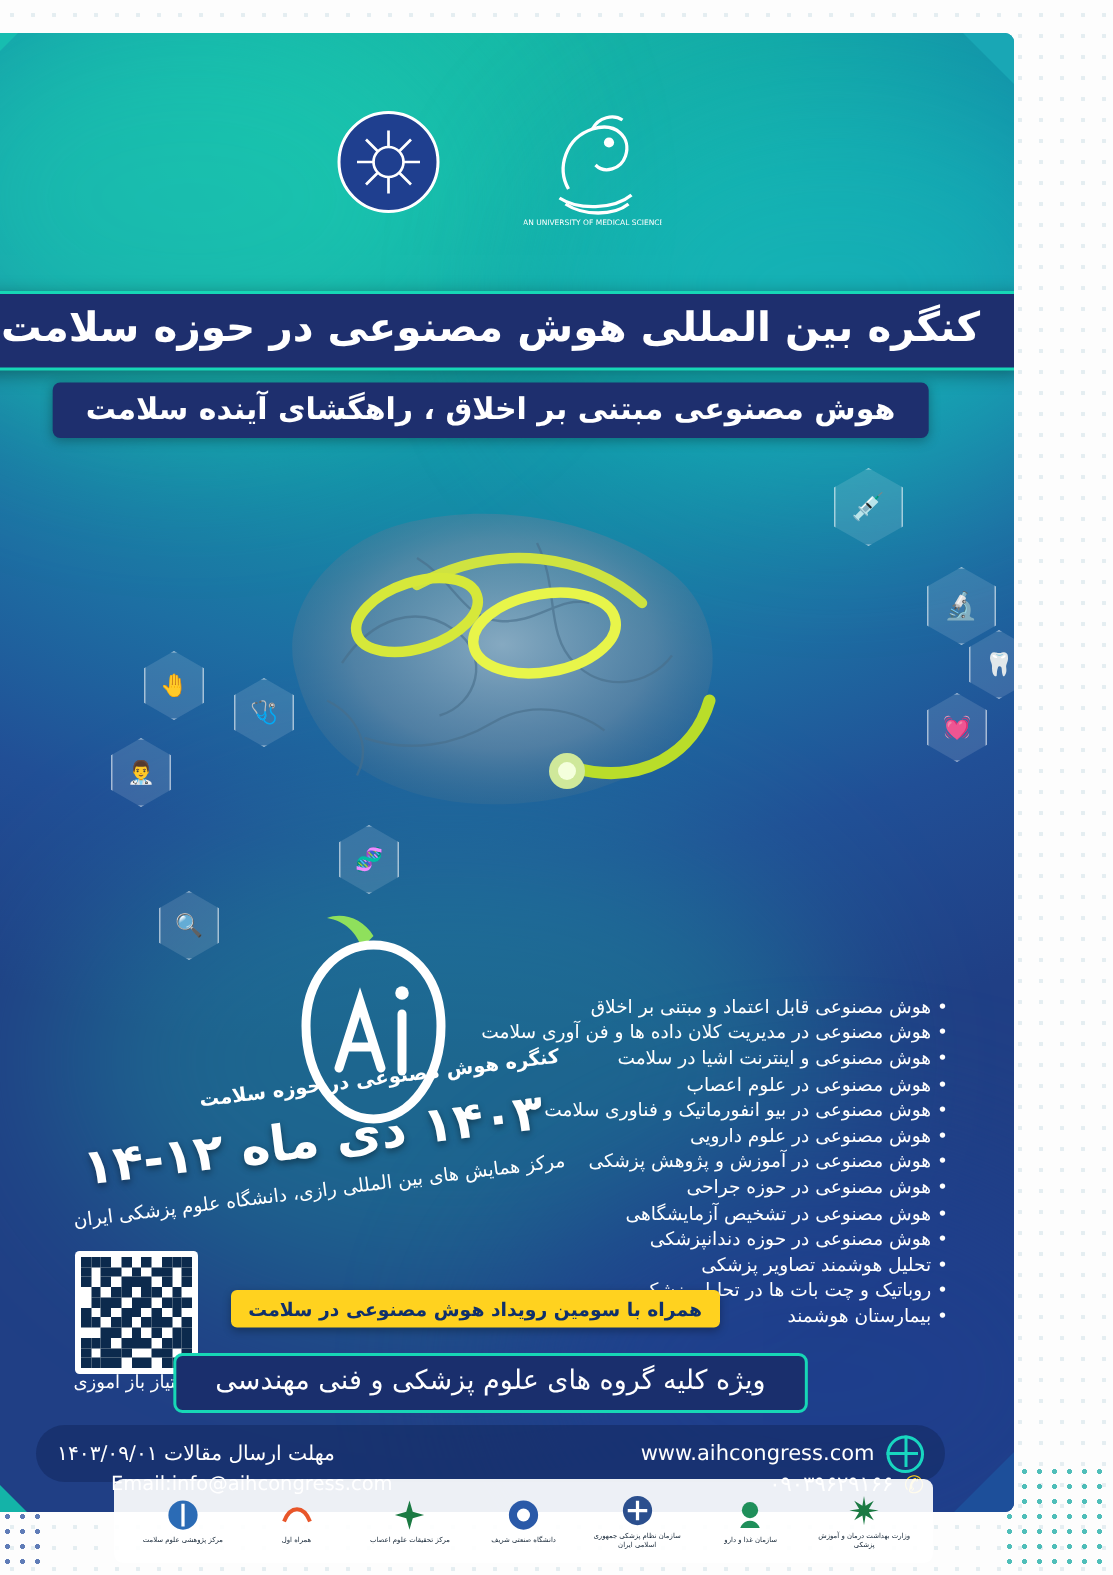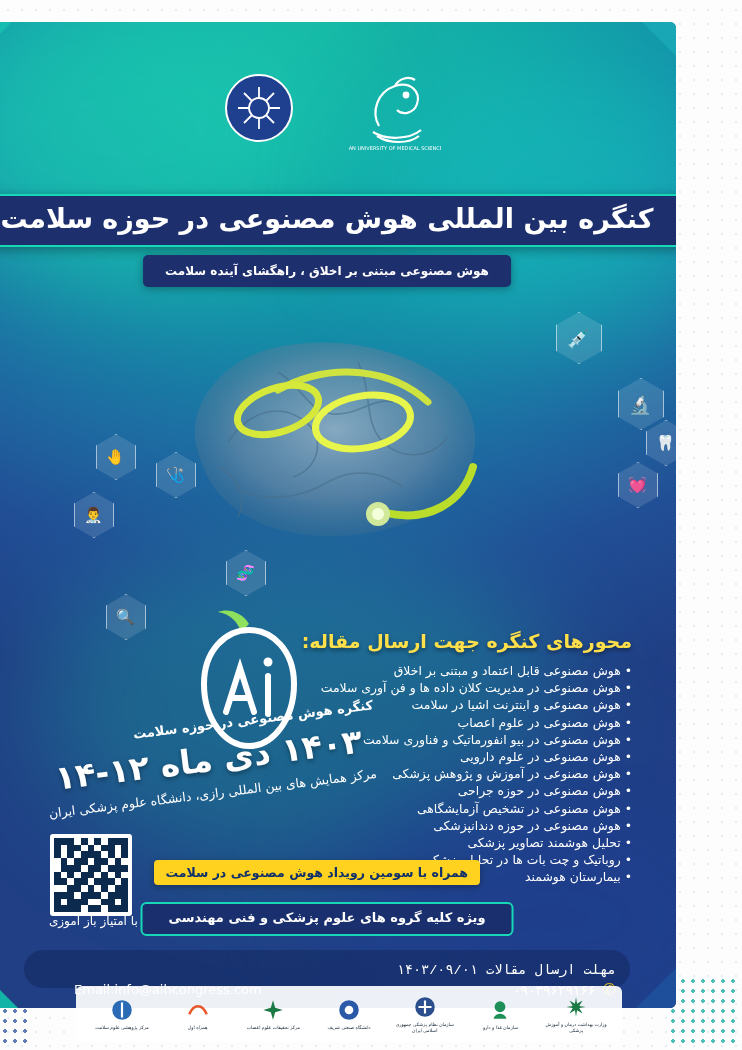--- a/index.html
+++ b/index.html
@@ -59,21 +59,21 @@
   }
   .title-bar span{
     font-size:27px;font-weight:bold;letter-spacing:.2px;
     font-family:"DejaVu Sans","Liberation Sans",sans-serif;
   }
   .subtitle-bar{
     position:absolute;top:233px;left:50%;transform:translateX(-50%);
     background:#1e2f6e;color:#ffffff;border-radius:5px;padding:5px 22px 8px 22px;white-space:nowrap;
     box-shadow:0 2px 8px rgba(0,0,0,.3);
   }
-  .subtitle-bar span{font-size:12px;font-weight:bold;}
+  .subtitle-bar span{font-size:20px;font-weight:bold;}
 
   
   .brain-wrap{position:absolute;left:150px;top:280px;width:420px;height:290px;}
   .brain-wrap svg{display:block;}
 
   
   .hex{
     position:absolute;width:44px;height:50px;
     background:rgba(255,255,255,.12);
     border:1.5px solid rgba(255,255,255,.55);
@@ -108,34 +108,34 @@
   .topics{position:absolute;right:44px;top:640px;width:330px;color:#ffffff;font-size:12.4px;line-height:17.2px;text-align:right;}
   .topics div{white-space:nowrap;}
 
   
   .banner-yellow{
     position:absolute;right:196px;top:838px;background:#ffd21f;color:#10306b;font-size:12.5px;font-weight:bold;
     border-radius:4px;padding:5px 12px;white-space:nowrap;box-shadow:0 2px 6px rgba(0,0,0,.3);
   }
   .banner-blue{
     position:absolute;left:50%;transform:translateX(-50%);top:880px;background:#1a2f6d;border:2px solid #17d7b6;border-radius:6px;
-    color:#fff;font-size:13px;font-weight:bold;padding:6px 26px 9px;white-space:nowrap;
+    color:#fff;font-size:18px;font-weight:normal;padding:6px 26px 9px;white-space:nowrap;
   }
 
   
   .contact{
     position:absolute;left:46px;right:46px;top:928px;height:38px;
     background:rgba(18,40,95,.55);border-radius:19px;display:flex;align-items:center;
     justify-content:space-between;padding:0 14px;color:#fff;
   }
   .contact .grp{display:flex;align-items:center;gap:8px;font-size:14px;}
   .globe{width:21px;height:21px;border-radius:50%;border:2px solid #18d6c0;display:inline-block;position:relative;}
   .globe:before{content:"";position:absolute;left:50%;top:-2px;width:0;height:21px;border-left:2px solid #18d6c0;transform:translateX(-1px);}
   .globe:after{content:"";position:absolute;left:-2px;top:50%;width:21px;height:0;border-top:2px solid #18d6c0;transform:translateY(-1px);}
-  .deadline{font-size:13.5px;font-family:Liberation Mono, monospace;}
+  .deadline{font-size:13.5px;}
   .email{position:absolute;left:96px;top:960px;color:#fff;font-size:13px;}
   .phone{position:absolute;right:60px;top:958px;color:#fff;font-size:14px;display:flex;align-items:center;gap:7px;}
   .phone .ic{color:#ffd21f;font-size:16px;}
 
   
   .sponsors{
     position:absolute;left:120px;right:120px;bottom:8px;height:56px;
     background:rgba(255,255,255,.92);border-radius:6px;display:flex;align-items:center;justify-content:space-around;padding:0 8px;
   }
   .sp{display:flex;flex-direction:column;align-items:center;gap:2px;width:62px;}
@@ -364,41 +364,44 @@
           <i></i>
           <i style="background:transparent"></i>
           <i></i>
           <i></i>
           <i></i>
           <i></i>
       </div>
     </div>
     <div class="qr-caption">همراه با امتیاز باز آموزی</div>
 
-    <div class="topics-head">محورهای کنگره جهت ارسال مقاله:</div>
     <div class="topics">
       <div>• هوش مصنوعی قابل اعتماد و مبتنی بر اخلاق</div>
       <div>• هوش مصنوعی در مدیریت کلان داده ها و فن آوری سلامت</div>
       <div>• هوش مصنوعی و اینترنت اشیا در سلامت</div>
       <div>• هوش مصنوعی در علوم اعصاب</div>
       <div>• هوش مصنوعی در بیو انفورماتیک و فناوری سلامت</div>
       <div>• هوش مصنوعی در علوم دارویی</div>
       <div>• هوش مصنوعی در آموزش و پژوهش پزشکی</div>
       <div>• هوش مصنوعی در حوزه جراحی</div>
       <div>• هوش مصنوعی در تشخیص آزمایشگاهی</div>
       <div>• هوش مصنوعی در حوزه دندانپزشکی</div>
       <div>• تحلیل هوشمند تصاویر پزشکی</div>
       <div>• روباتیک و چت بات ها در تحلیل پزشکی</div>
       <div>• بیمارستان هوشمند</div>
     </div>
 
     <div class="banner-yellow">همراه با سومین رویداد هوش مصنوعی در سلامت</div>
     <div class="banner-blue">ویژه کلیه گروه های علوم پزشکی  و  فنی مهندسی</div>
 
     <div class="contact">
+      <div class="grp">
+        <span class="globe"></span>
+        <span>www.aihcongress.com</span>
+      </div>
       <div class="deadline">مهلت ارسال مقالات  ۱۴۰۳/۰۹/۰۱</div>
     </div>
     <div class="email">Email:info@aihcongress.com</div>
     <div class="phone">
       <span class="ic">✆</span>
       <span>۰۹۰۳۹۶۲۹۱۶۶</span>
     </div>
   </div>
 
   <div class="sponsors">

